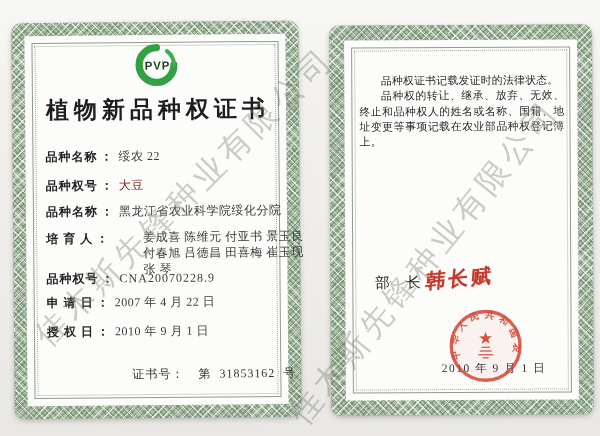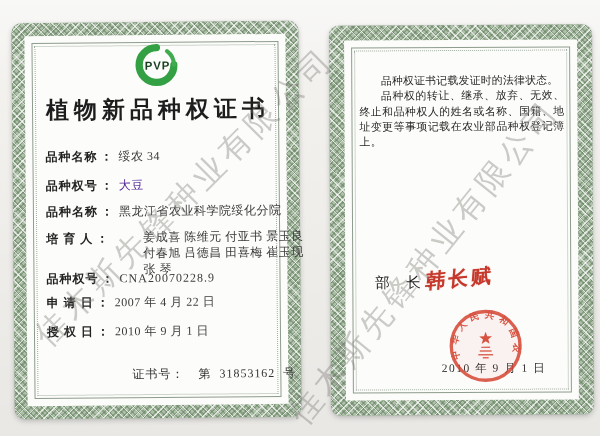--- a/index.html
+++ b/index.html
@@ -120,25 +120,25 @@
       <svg width="44" height="46" viewBox="0 0 48 50">
         <path d="M25 6 a19 19 0 1 0 19 19" fill="none" stroke="#33a044" stroke-width="8" stroke-linecap="round"></path>
         <path d="M44 25 a19 19 0 0 0 -7.5 -15" fill="none" stroke="#41ab50" stroke-width="4.5" stroke-linecap="round"></path>
         <text x="26" y="30" text-anchor="middle" font-size="12.5" font-weight="bold" font-family="Liberation Sans, sans-serif" fill="#173f1f" letter-spacing="1">PVP</text>
       </svg>
     </div>
 
     <div class="cert-title">植物新品种权证书</div>
 
     <div class="row" style="top:126px">
-      <span class="lbl">品种名称</span><span class="colon">：</span><span class="val">绥农 34</span>
+      <span class="lbl">品种名称</span><span class="colon">：</span><span class="val">绥农 22</span>
     </div>
 
     <div class="row" style="top:155px">
-      <span class="lbl">品种权号</span><span class="colon">：</span><span class="val" style="color:#4c1d95">大豆</span>
+      <span class="lbl">品种权号</span><span class="colon">：</span><span class="val" style="color:#7f1d1d">大豆</span>
     </div>
 
     <div class="row" style="top:181px">
       <span class="lbl">品种名称</span><span class="colon">：</span><span class="val">黑龙江省农业科学院绥化分院</span>
     </div>
 
     <div class="row" style="top:208px">
       <span class="lbl">培 育 人</span><span class="colon">：</span>
       <span class="breeders">
         <div>姜成喜  陈维元  付亚书  景玉良</div>

